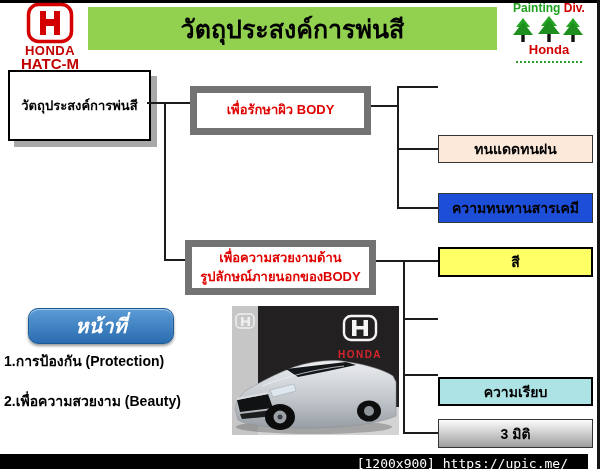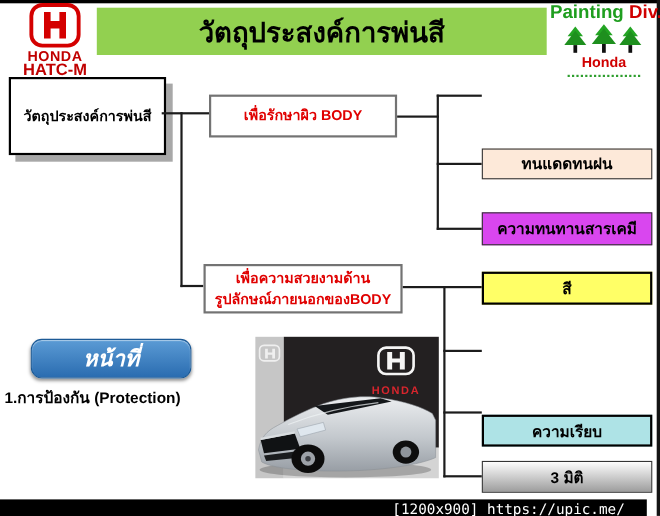--- a/index.html
+++ b/index.html
@@ -11,30 +11,30 @@
   
   .titlebar{position:absolute;left:88px;top:7px;width:409px;height:43px;background:#92D050;
             display:flex;align-items:center;justify-content:center;
             font-size:25px;font-weight:bold;color:#000;white-space:nowrap;}
   .brand-badge{position:absolute;left:26px;top:2px;width:48px;height:42px;}
   .brand-name{position:absolute;left:14px;top:43px;width:72px;text-align:center;
               font-size:13px;font-weight:bold;color:#C00000;letter-spacing:.5px;}
   .brand-sub{position:absolute;left:12px;top:55px;width:76px;text-align:center;
              font-size:15px;font-weight:bold;color:#C00000;}
   .pdiv{position:absolute;left:500px;top:2px;width:98px;text-align:center;}
-  .pdiv-label{font-size:17px;font-weight:bold;white-space:nowrap;line-height:1.1;}
+  .pdiv-label{font-size:12px;font-weight:bold;white-space:nowrap;line-height:1.1;}
   .pdiv-green{color:#1F9E1F}.pdiv-red{color:#D00000}
   .pdiv-honda{font-size:13px;font-weight:bold;color:#D00000;margin-top:-4px;line-height:1;}
   .pdiv-tagline{height:4px;margin:1px 16px 0 16px;border-bottom:2px dotted #2E9E2E;}
 
   
   .rootbox{position:absolute;left:8px;top:70px;width:139px;height:67px;background:#fff;
            border:2px solid #000;box-shadow:6px 6px 0 #a8a8a8;display:flex;align-items:center;
            justify-content:center;font-weight:bold;font-size:13px;white-space:nowrap;color:#000;}
-  .bbox{position:absolute;background:#fff;border:2px solid #737373;display:flex;flex-direction:column;
+  .bbox{position:absolute;background:#fff;border:7px solid #737373;display:flex;flex-direction:column;
         align-items:center;justify-content:center;font-weight:bold;color:#E00000;font-size:13px;
         text-align:center;line-height:1.45;white-space:nowrap;}
   #branch1{left:190px;top:86px;width:167px;height:35px;}
   #branch2{left:185px;top:240px;width:177px;height:41px;}
   .leaf{position:absolute;left:438px;width:155px;border:1.5px solid #353535;display:flex;
         align-items:center;justify-content:center;font-weight:bold;font-size:14px;
         white-space:nowrap;color:#000;background:#fff;box-sizing:border-box;}
   #leaf1{top:73px;height:29px;}
   #leaf2{top:135px;height:28px;}
   #leaf3{top:193px;height:30px;}
@@ -128,27 +128,28 @@
   <div class="hl" id="s6"></div>
   <div class="hl" id="s7"></div>
 
   <div class="bbox" id="branch1">เพื่อรักษาผิว BODY</div>
   <div class="bbox" id="branch2">
     <span>เพื่อความสวยงามด้าน</span>
     <span>รูปลักษณ์ภายนอกของBODY</span>
   </div>
 
   <div class="leaf" id="leaf2" style="background: rgb(253, 233, 217);">ทนแดดทนฝน</div>
-  <div class="leaf" id="leaf3" style="background: #d946ef;">ความทนทานสารเคมี</div>
+  <div class="leaf" id="leaf3" style="background: #1d4ed8;">ความทนทานสารเคมี</div>
   <div class="leaf" id="leaf4" style="background: rgb(255, 255, 102);">สี</div>
   <div class="leaf" id="leaf6" style="background: rgb(174, 227, 230);">ความเรียบ</div>
   <div class="leaf grad" id="leaf7">3 มิติ</div>
 
   <div class="duty-btn">หน้าที่</div>
   <div class="duty-item" id="duty1">1.การป้องกัน (Protection)</div>
+  <div class="duty-item" id="duty2">2.เพื่อความสวยงาม (Beauty)</div>
 
   <svg class="photo" viewBox="0 0 167 129">
     <defs>
       <linearGradient id="silver" x1="0" y1="0" x2="0" y2="1">
         <stop offset="0" stop-color="#eceef0"></stop>
         <stop offset="0.55" stop-color="#c3c8cd"></stop>
         <stop offset="1" stop-color="#989ea5"></stop>
       </linearGradient>
     </defs>
     <rect x="0" y="0" width="26" height="129" fill="#c6c6c6"></rect>

